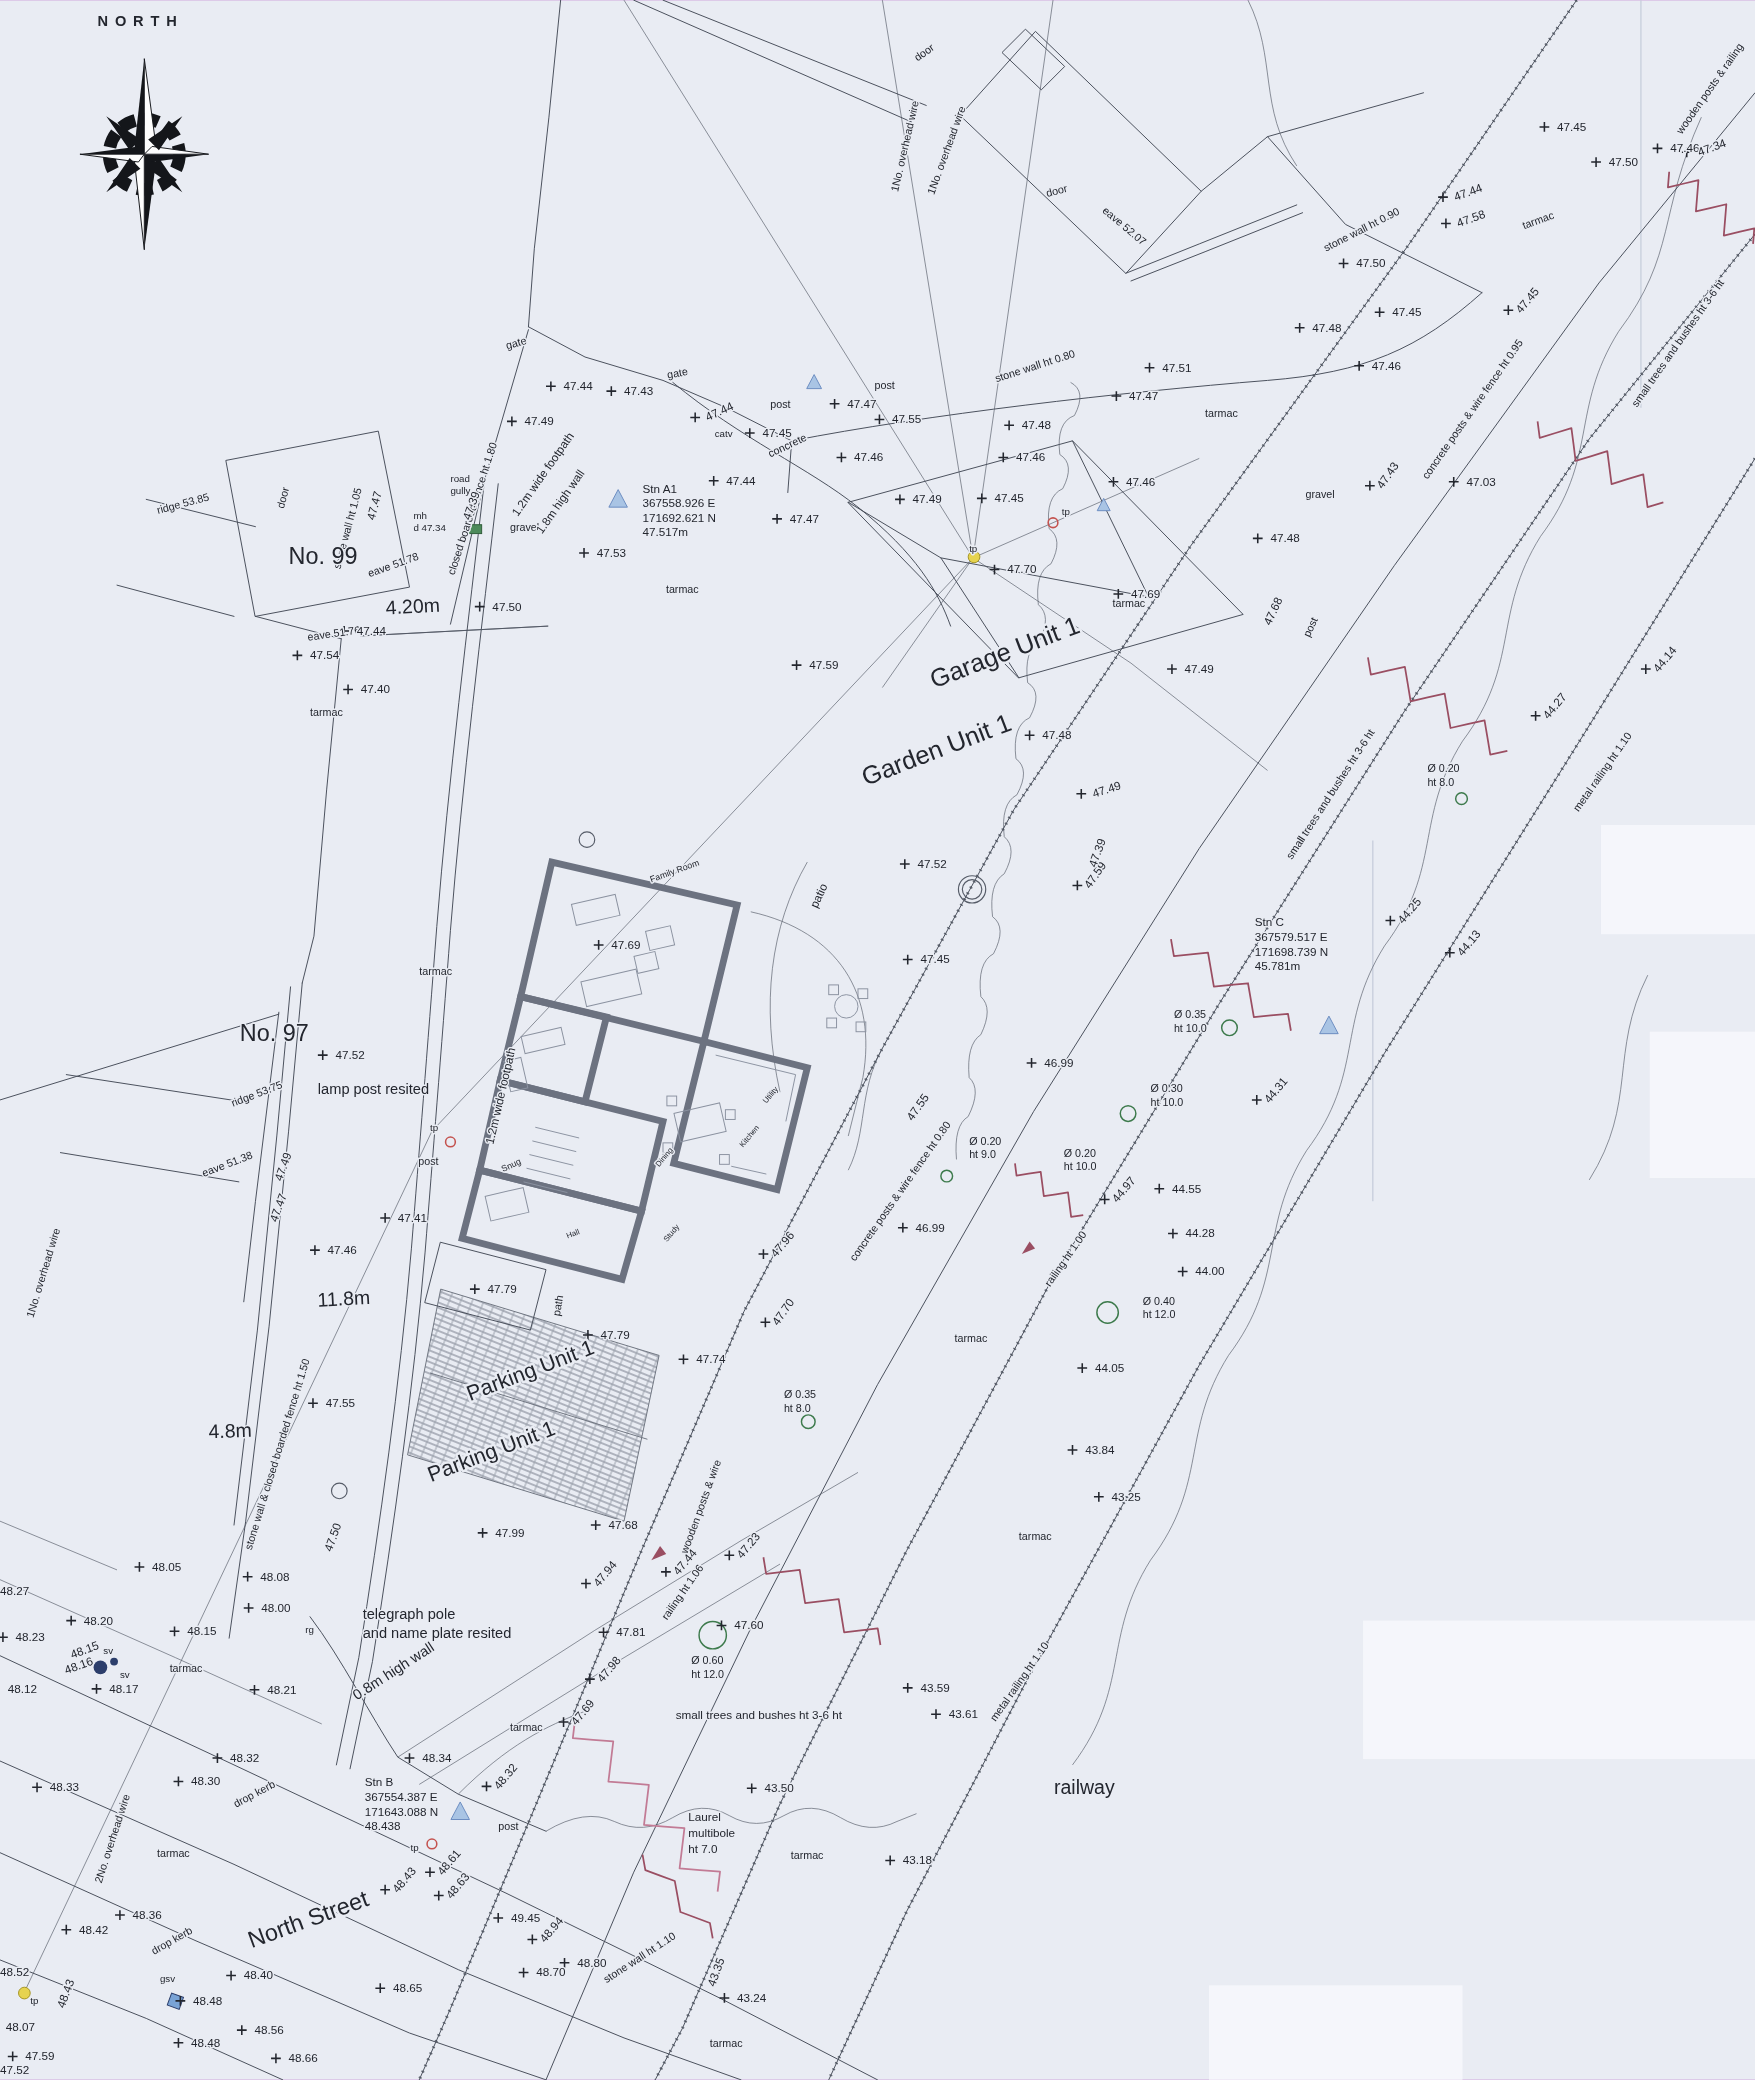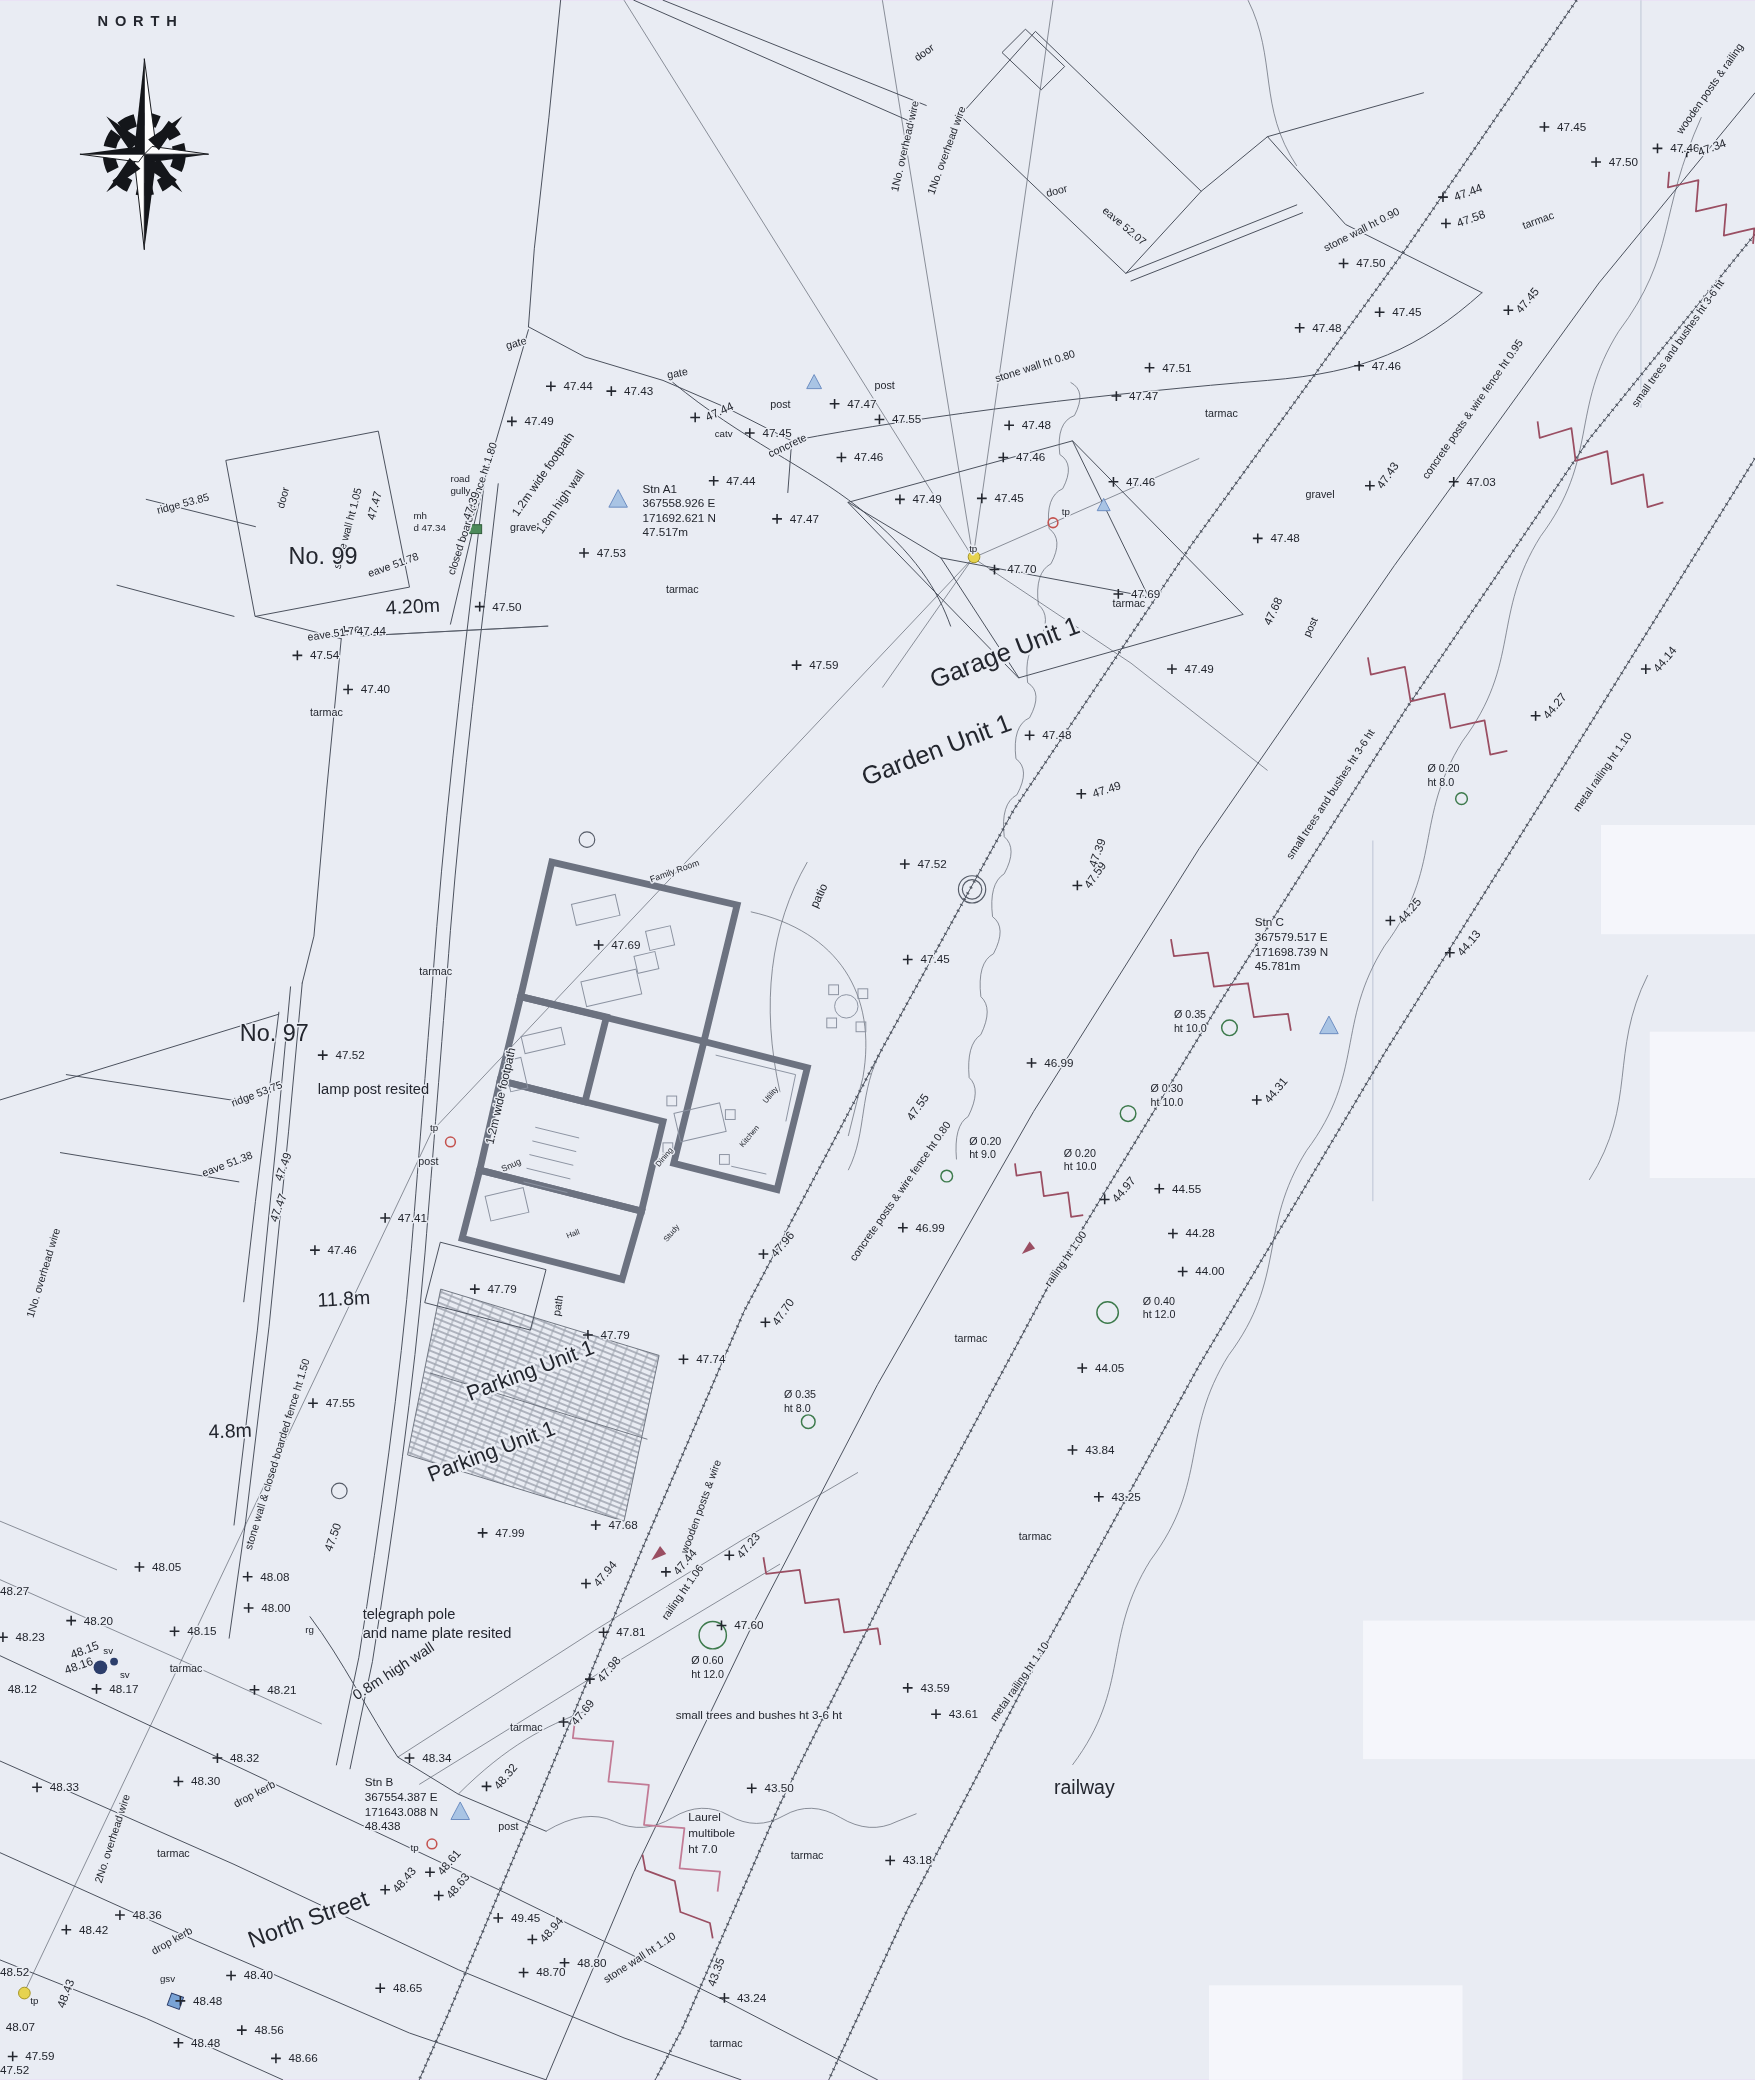--- a/index.html
+++ b/index.html
@@ -1,16 +1,16 @@
 <!DOCTYPE html>
 <html><head>
 <meta charset="utf-8">
 <style>
   html,body{margin:0;padding:0;background:#c9ced9;}
-  .page{width:1755px;height:2080px;position:relative;background:#f0abfc;overflow:hidden;}
+  .page{width:1755px;height:2080px;position:relative;background:#a21caf;overflow:hidden;}
   svg{display:block}
   text{font-family:"Liberation Sans",sans-serif;fill:#23262e;paint-order:stroke;stroke:#e9ecf3;stroke-width:3px;stroke-linejoin:round;}
   text.big{stroke-width:5px;}
   .thin{stroke:#474d59;stroke-width:1;fill:none;stroke-linecap:round;stroke-linejoin:round;}
   .thin2{stroke:#575d69;stroke-width:0.8;fill:none;opacity:.85}
   .teeth{stroke:#474d59;stroke-width:3.2;fill:none;stroke-dasharray:1.6,5.2;opacity:.8}
   .wall{stroke:#6c7280;stroke-width:7;fill:none;stroke-linejoin:miter;}
   .furn{stroke:#8b92a0;stroke-width:1;fill:none}
   .seam{stroke:#c3cad9;stroke-width:1.4;opacity:.85}
   .patch{fill:#f7f9fc;opacity:.8}

